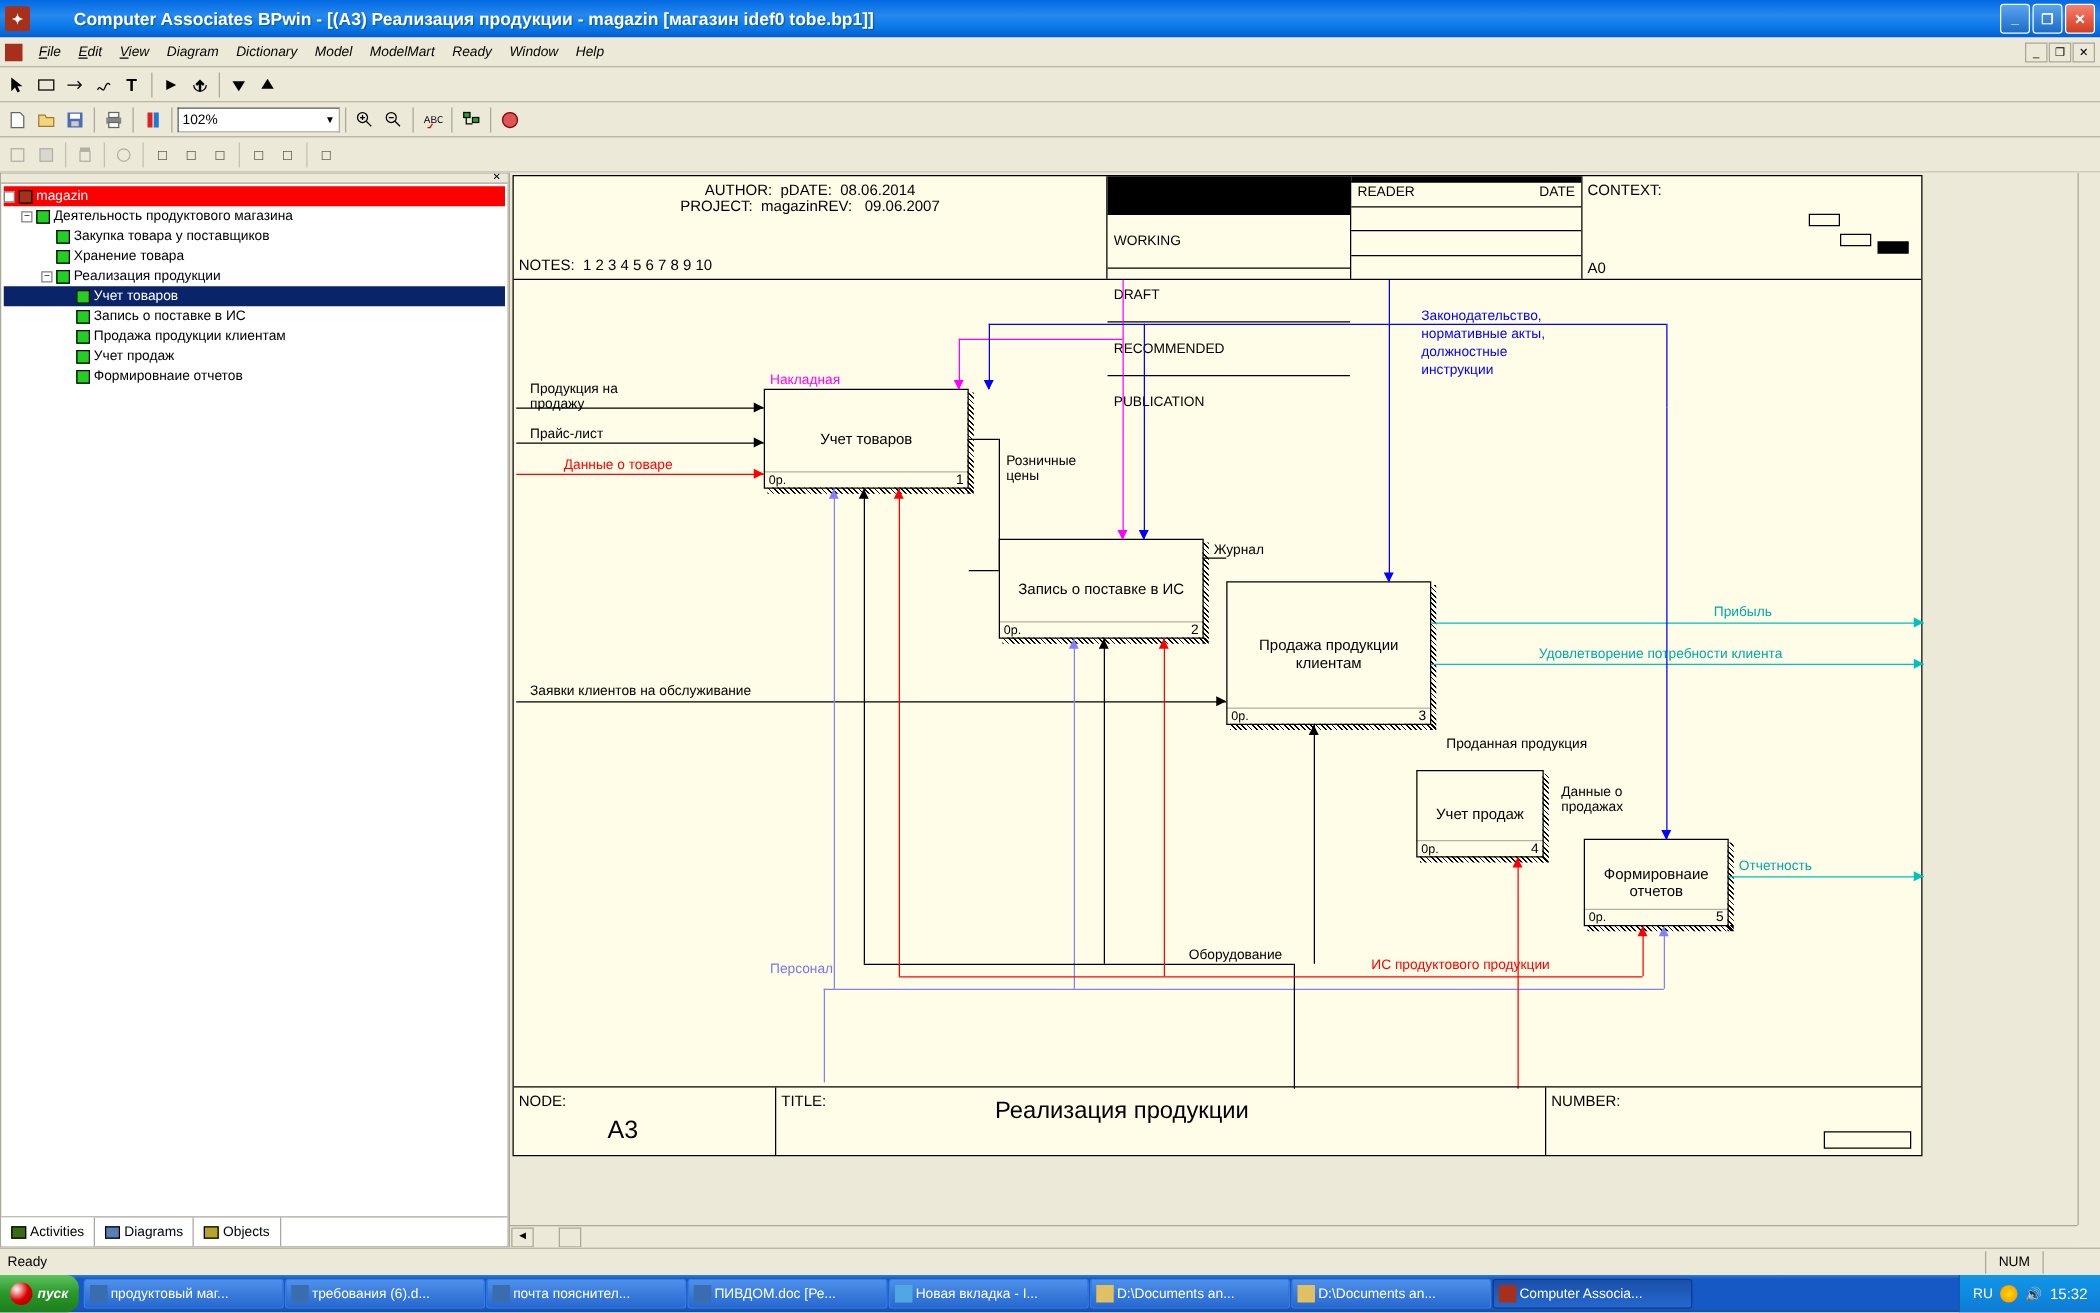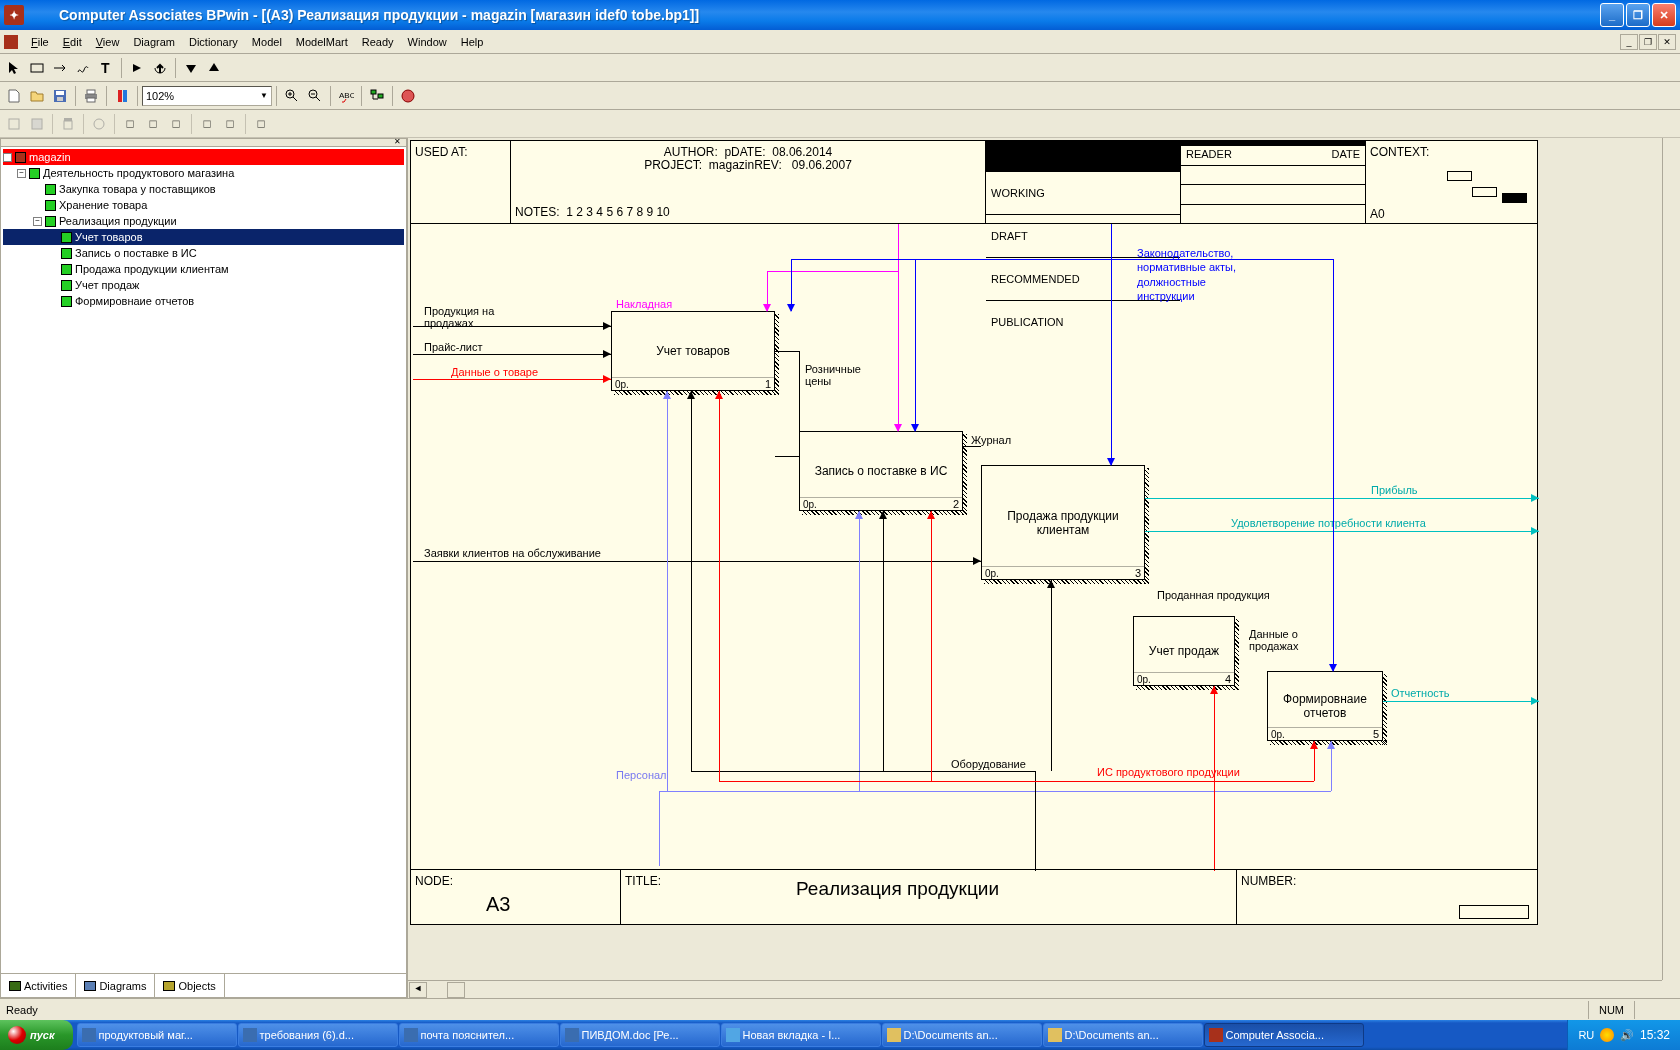--- a/index.html
+++ b/index.html
@@ -9,21 +9,21 @@
 .titlebar { height: 30px; background: linear-gradient(to bottom, #0169e2, #2688ee 40%, #0a7be9 70%, #035dd4); display: flex; align-items: center; color: #fff; padding: 0 4px; }
 .titlebar .logo { width: 20px; height: 20px; background: #a7301b; margin-right: 6px; display: flex; align-items: center; justify-content: center; color: #fff; font-weight: bold; border-radius: 2px; }
 .titlebar .title { flex: 1; font-size: 14px; font-weight: bold; text-shadow: 1px 1px 1px rgba(0,0,0,0.3); margin-left: 29px; }
 .titlebar .winbtns { display: flex; gap: 2px; }
 .titlebar .winbtn { width: 24px; height: 24px; background: linear-gradient(to bottom, #5aa3ef, #1c6cc8); border: 1px solid #fff; border-radius: 3px; display: flex; align-items: center; justify-content: center; color: #fff; font-weight: bold; cursor: pointer; }
 .titlebar .winbtn.close { background: linear-gradient(to bottom, #f88070, #d53c1d); }
 
 
 .menubar { height: 24px; background: #ece9d8; border-bottom: 1px solid #aca899; display: flex; align-items: center; padding: 0 4px; }
 .menubar .doc-ctrl { margin-right: 6px; width: 14px; height: 14px; background: #a7301b; }
-.menubar .menu-item { padding: 2px 7px; cursor: pointer; }
+.menubar .menu-item { padding: 2px 7px; cursor: pointer; font-style: italic; }
 .menubar .menu-item .ul { text-decoration: underline; }
 .menubar .mdibtns { margin-left: auto; display: flex; gap: 1px; }
 .menubar .mdibtn { width: 18px; height: 16px; border: 1px solid #aca899; background: #ece9d8; display: flex; align-items: center; justify-content: center; cursor: pointer; font-size: 9px; }
 
 
 .toolbar { height: 28px; background: #ece9d8; border-bottom: 1px solid #aca899; display: flex; align-items: center; padding: 0 3px; gap: 1px; }
 .toolbar .sep { width: 1px; height: 20px; background: #aca899; margin: 0 3px; }
 .toolbar .tbtn { width: 22px; height: 22px; display: flex; align-items: center; justify-content: center; cursor: pointer; border: 1px solid transparent; }
 .toolbar .zoom-box { width: 130px; height: 20px; border: 1px inset #aca899; background: #fff; padding: 0 3px; display: flex; align-items: center; }
 .toolbar .zoom-box input { border: none; width: 100%; outline: none; font-size: 11px; }
@@ -112,21 +112,21 @@
 .hbar .hbtn { width: 18px; height: 16px; border: 1px solid #aca899; background: #ece9d8; margin-left: 1px; text-align: center; font-size: 9px; cursor: pointer; }
 .vbar { position: absolute; top: 0; right: 0; bottom: 18px; width: 18px; background: #ece9d8; border-left: 1px solid #aca899; }
 
 
 .status { height: 22px; background: #ece9d8; border-top: 1px solid #aca899; display: flex; align-items: center; padding: 0 6px; font-size: 11px; }
 .status .spacer { flex: 1; }
 .status .cell { padding: 0 10px; border-left: 1px solid #aca899; height: 18px; display: flex; align-items: center; }
 
 
 .taskbar { height: 30px; background: linear-gradient(to bottom, #2a81e4, #1659c4 10%, #1659c4 90%, #0d4ca6); display: flex; align-items: center; color: #fff; }
-.taskbar .start { height: 30px; padding: 0 18px 0 8px; background: linear-gradient(to bottom, #5dc35d, #299729 50%, #1d7e1d); display: flex; align-items: center; gap: 4px; font-style: italic; font-weight: bold; border-radius: 0 10px 10px 0; cursor: pointer; }
+.taskbar .start { height: 30px; padding: 0 8px 0 8px; background: linear-gradient(to bottom, #5dc35d, #299729 50%, #1d7e1d); display: flex; align-items: center; gap: 4px; font-style: italic; font-weight: bold; border-radius: 0 10px 10px 0; cursor: pointer; }
 .taskbar .start .orb { width: 18px; height: 18px; border-radius: 50%; background: radial-gradient(circle at 30% 30%, #fff, #d00, #900); }
 .taskbar .tbtns { display: flex; gap: 1px; padding: 0 4px; flex: 1; overflow: hidden; }
 .taskbar .tbtnitem { height: 24px; width: 160px; background: linear-gradient(to bottom, #4e90e8, #2668cf); border: 1px solid #3a7de0; border-radius: 3px; display: flex; align-items: center; padding: 0 4px; gap: 3px; font-size: 11px; white-space: nowrap; overflow: hidden; cursor: pointer; }
 .taskbar .tbtnitem.active { background: linear-gradient(to bottom, #1a4fa8, #2668cf); border-color: #0e3a86; }
 .taskbar .tbtnitem .ic { width: 14px; height: 14px; flex-shrink: 0; }
 .taskbar .tray { background: linear-gradient(to bottom, #1297e8, #0d7bd4); height: 30px; display: flex; align-items: center; padding: 0 10px; gap: 6px; border-left: 1px solid #0a5cb5; }
 .taskbar .tray .clock { font-size: 12px; }
 </style>
 </head>
 <body>
@@ -386,21 +386,20 @@
         </div>
     </div>
   </div>
 
   <div class="diagram-pane">
     <div class="diag-scroll">
       <div class="canvas-wrap">
         <div class="canvas">
 
           <div class="hdr-table">
-            <div class="hdr1"><span>USED AT:</span></div>
             <div class="hdr2">
               <div class="row2">
                   <span><span>AUTHOR:</span>&nbsp;&nbsp;<span>p</span></span>
                   <span><span>DATE:</span>&nbsp;&nbsp;<span>08.06.2014</span></span>
                 </div>
               <div class="row2" style="margin-top:-34px">
                   <span><span>PROJECT:</span>&nbsp;&nbsp;<span>magazin</span></span>
                   <span><span>REV:</span>&nbsp;&nbsp;&nbsp;<span>09.06.2007</span></span>
                 </div>
               <div><span>NOTES:</span>&nbsp;&nbsp;<span>1  2  3  4  5  6  7  8  9  10</span></div>
@@ -485,21 +484,21 @@
             <div class="bb">
                 <span>Формировнаие отчетов</span>
               </div>
             <div class="innerline"></div>
             <div class="op">0р.</div>
               <div class="num">5</div>
           </div>
 
           <div class="line" style="top:185px;left:2px;width:198px;height:1px"></div>
           <div class="arrowhead right" style="top:181px;left:192px"></div>
-          <div class="lbl-text" style="top:164px;left:13px;width:95px;white-space:normal">Продукция на продажах</div>
+          <div class="lbl-text" style="top:164px;left:13px;width:95px;white-space:normal">Продукция на продажу</div>
           <div class="line" style="top:213px;left:2px;width:198px;height:1px"></div>
           <div class="arrowhead right" style="top:209px;left:192px"></div>
           <div class="lbl-text" style="top:200px;left:13px">Прайс-лист</div>
           <div class="line red" style="top:238px;left:2px;width:198px;height:1px"></div>
           <div class="arrowhead right red" style="top:234px;left:192px"></div>
           <div class="lbl-text" style="top:225px;left:40px;color:#f00">Данные о товаре</div>
 
           <div class="line" style="top:210px;left:364px;width:24px;height:1px"></div>
           <div class="line" style="top:210px;left:388px;width:1px;height:105px"></div>
           <div class="line" style="top:315px;left:364px;width:24px;height:1px"></div>

